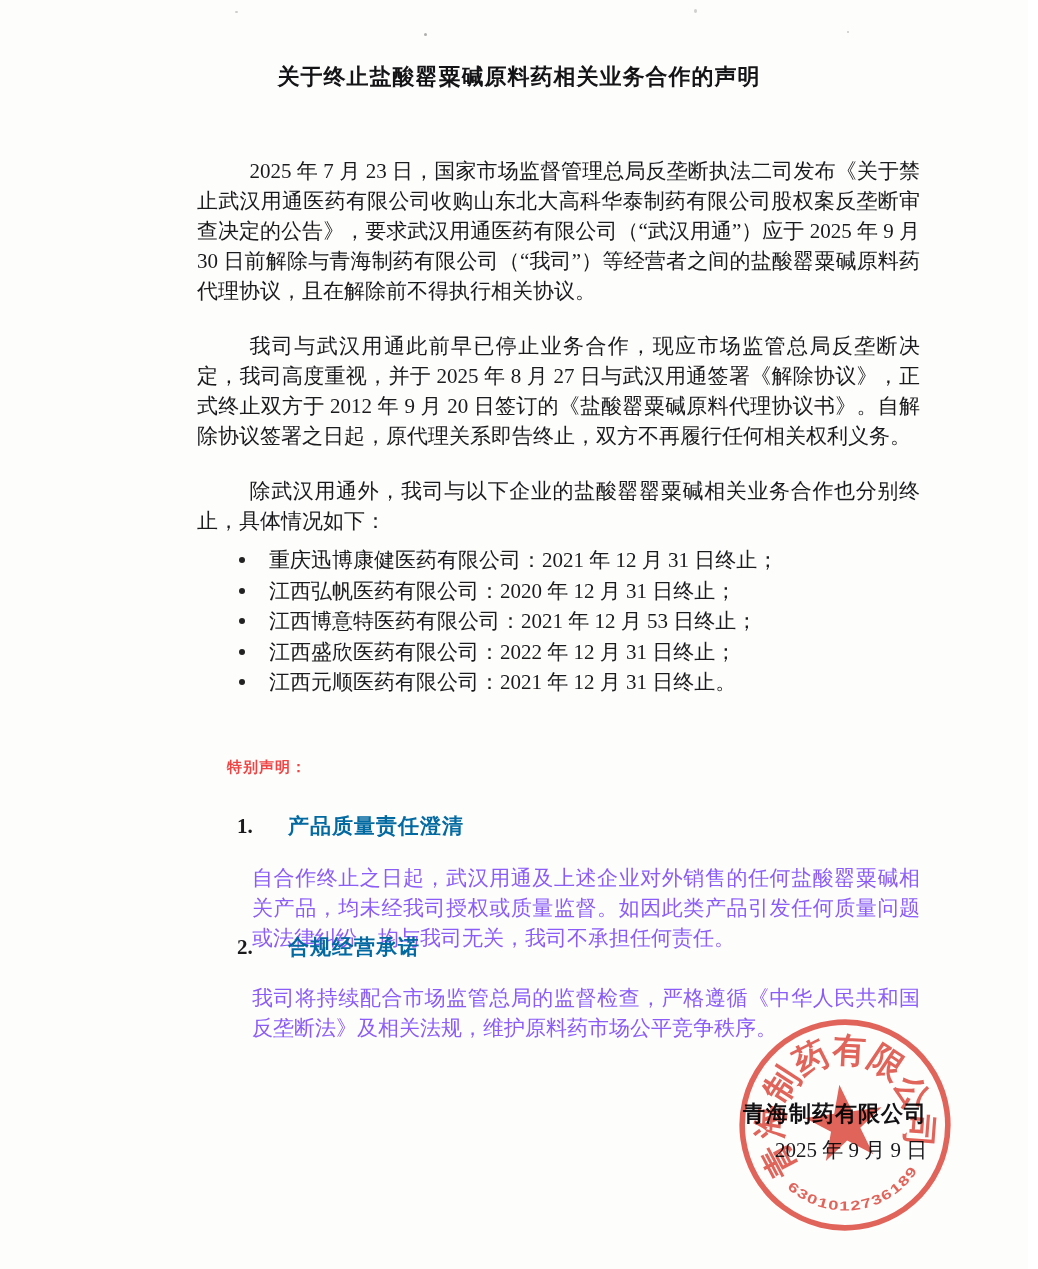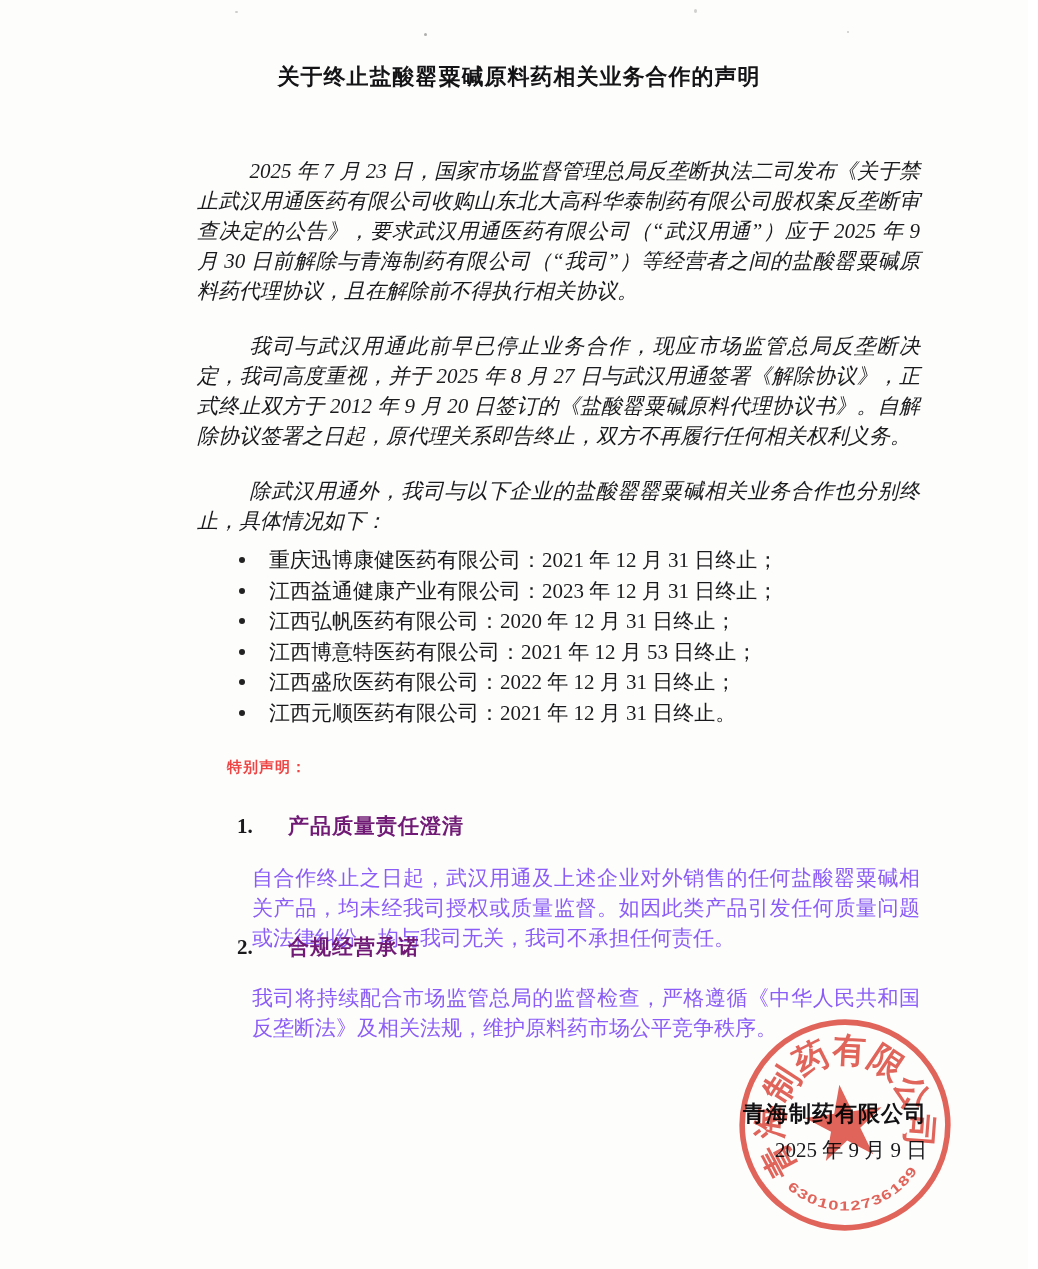--- a/index.html
+++ b/index.html
@@ -16,21 +16,20 @@
     text-align:center;
     font-family:"Liberation Sans", sans-serif;
     font-weight:700; font-size:22px; letter-spacing:1px;
     color:#141416;
   }
   .para {
     position:absolute; left:197px; width:723px;
     font-size:21px; line-height:30px;
     text-align:justify; text-indent:2.5em;
     color:#1a1a1c;
-    font-style:italic;
   }
   .para-1 { top:135px; }
   .para-2 { top:310px; }
   .para-3 { top:455px; }
   .bullets {
     position:absolute; left:237px; top:545px; width:680px;
     list-style:none; margin:0; padding:0;
   }
   .bullets li {
     display:flex; align-items:flex-start;
@@ -46,21 +45,21 @@
     font-weight:700; font-size:15px; letter-spacing:1px;
     color:#ef4444;
   }
   .item-head { position:absolute; left:237px; font-size:21px; }
   .item-head .num {
     display:inline-block; width:51px;
     font-family:"Liberation Serif", serif; font-weight:700;
   }
   .item-head .head-text {
     font-family:"Liberation Sans", sans-serif;
-    font-weight:700; letter-spacing:1px; color:#701a75;
+    font-weight:700; letter-spacing:1px; color:#0369a1;
   }
   .item-head-1 { top:812px; }
   .item-head-2 { top:933px; }
   .item-body {
     position:absolute; left:252px; width:668px;
     font-size:21px; line-height:30px; text-align:justify;
     color:#8b5cf6;
   }
   .item-body-1 { top:842px; }
   .item-body-2 { top:962px; }
@@ -93,24 +92,20 @@
   <div class="doc-title">关于终止盐酸罂粟碱原料药相关业务合作的声明</div>
 
   <p class="para para-1">2025 年 7 月 23 日，国家市场监督管理总局反垄断执法二司发布《关于禁止武汉用通医药有限公司收购山东北大高科华泰制药有限公司股权案反垄断审查决定的公告》，要求武汉用通医药有限公司（“武汉用通”）应于 2025 年 9 月 30 日前解除与青海制药有限公司（“我司”）等经营者之间的盐酸罂粟碱原料药代理协议，且在解除前不得执行相关协议。</p>
   <p class="para para-2">我司与武汉用通此前早已停止业务合作，现应市场监管总局反垄断决定，我司高度重视，并于 2025 年 8 月 27 日与武汉用通签署《解除协议》，正式终止双方于 2012 年 9 月 20 日签订的《盐酸罂粟碱原料代理协议书》。自解除协议签署之日起，原代理关系即告终止，双方不再履行任何相关权利义务。</p>
   <p class="para para-3">除武汉用通外，我司与以下企业的盐酸罂罂粟碱相关业务合作也分别终止，具体情况如下：</p>
 
   <ul class="bullets">
     <li>
         <span class="bullet-dot"></span>
         <span>重庆迅博康健医药有限公司：2021 年 12 月 31 日终止；</span>
-      </li>
-    <li>
-        <span class="bullet-dot"></span>
-        <span>江西益通健康产业有限公司：2023 年 12 月 31 日终止；</span>
       </li>
     <li>
         <span class="bullet-dot"></span>
         <span>江西弘帆医药有限公司：2020 年 12 月 31 日终止；</span>
       </li>
     <li>
         <span class="bullet-dot"></span>
         <span>江西博意特医药有限公司：2021 年 12 月 53 日终止；</span>
       </li>
     <li>

